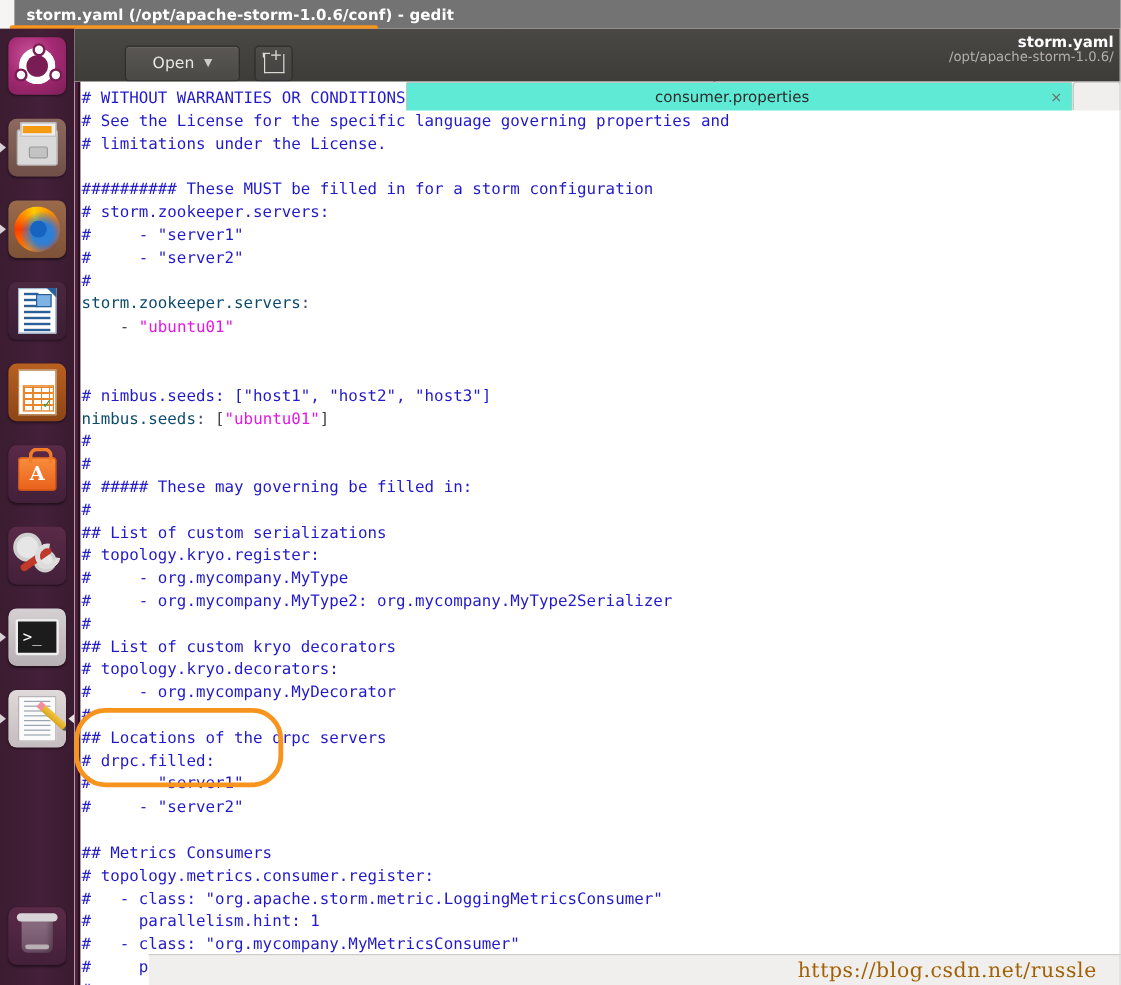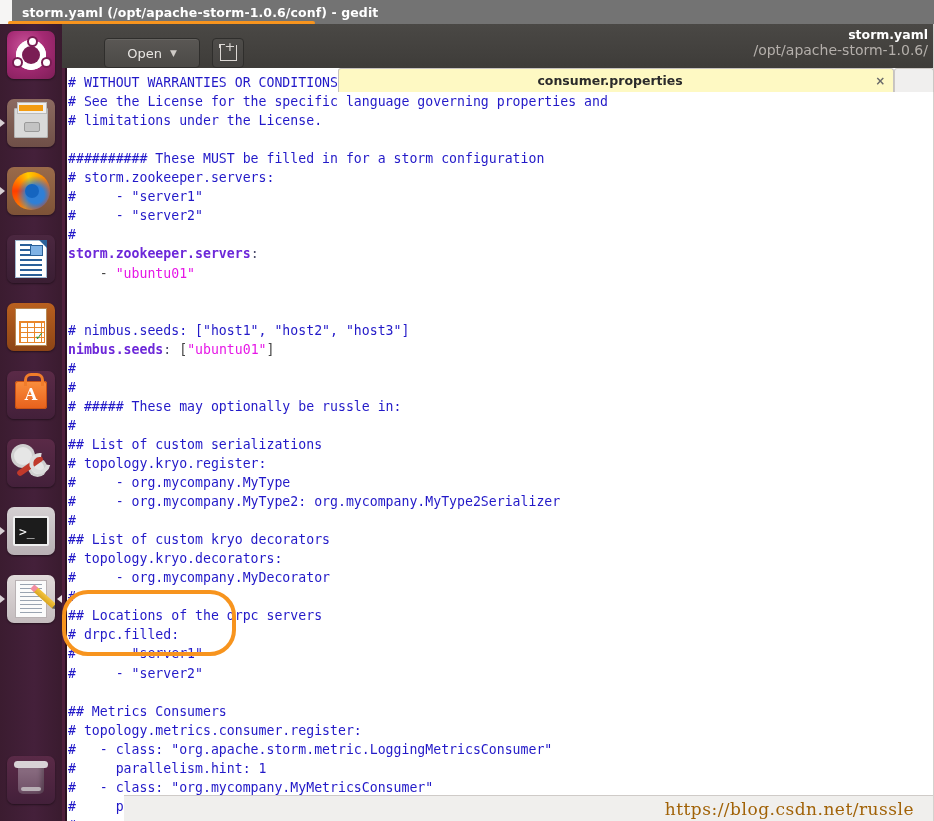--- a/index.html
+++ b/index.html
@@ -198,41 +198,41 @@
     border:1.5px solid #ddd9d5; border-bottom:none; border-right:none;
   }
   .newtab-glyph::after{
     content:"+"; position:absolute; right:0px; top:-5px; font-size:13px; color:#ddd9d5; line-height:13px;
   }
   .header-right {
     position: absolute; right: 6px; top: 4px;
     text-align: right; line-height: 1.15;
   }
   .hr-title { color: #ffffff; font-size: 12.5px; font-weight: bold; }
-  .hr-sub   { color: #b4afab; font-size: 14px; }
+  .hr-sub   { color: #b4afab; font-size: 11px; }
 
   
   .tabbar {
     position: absolute; left: 276px; top: 44px;
     height: 24px; width: 596px;
     display: flex; align-items: flex-end;
     z-index: 5;
   }
   .tab {
     position: relative;
     height: 24px;
     background: #f0efee;
     border: 1px solid #c7c3c0;
     border-bottom: none;
     border-radius: 3px 3px 0 0;
     display: flex; align-items: center;
     padding: 0 8px 0 14px;
     box-sizing: border-box;
   }
-  .tab.active { width: 564px; background: #fef9c3; font-weight: bold; }
+  .tab.active { width: 564px; background: #5eead4; }
   .tab-label { flex: 1; text-align: center; font-size: 12.5px; color: #2b2b2b; }
   .tab-close { color: #6a6a6a; font-size: 12px; margin-left: 8px; }
   .tab.ghost { width: 40px; background: #f0efee; border-color: #cbc7c4; }
 
   
   .textview {
     position: absolute; left: 0; top: 44px;
     width: 872px; height: 753px;
     background: #ffffff;
     overflow: hidden;
@@ -248,21 +248,21 @@
   .code {
     position: absolute; left: 6px; top: -14px;
     width: 866px;
     font-family: "DejaVu Sans Mono", monospace;
     font-size: 13.2px;
     line-height: 19.05px;
     white-space: pre;
     color: #2b2b2b;
   }
   .cm   { color: #2219c8; }           
-  .key  { color: #6d28d9; font-weight: bold; }  
+  .key  { color: #0c4a6e; font-weight: normal; }  
   .col  { color: #4a4a6a; }           
   .str  { color: #e617e6; }           
   .pun  { color: #444444; }           
 
   
   .annot {
     position: absolute;
     left: 62px; top: 590px;
     width: 166px; height: 58px;
     border: 4px solid #f7941e;
@@ -438,21 +438,21 @@
 <span class="cm">#     - "server2"</span>
 <span class="cm">#</span>
 <span class="key">storm.zookeeper.servers</span><span class="col">:</span>
 <span class="pun">    - </span><span class="str">"ubuntu01"</span>
 
 
 <span class="cm"># nimbus.seeds: ["host1", "host2", "host3"]</span>
 <span class="key">nimbus.seeds</span><span class="col">: </span><span class="pun">[</span><span class="str">"ubuntu01"</span><span class="pun">]</span>
 <span class="cm">#</span>
 <span class="cm">#</span>
-<span class="cm"># ##### These may optionally be russle in:</span>
+<span class="cm"># ##### These may governing be filled in:</span>
 <span class="cm">#</span>
 <span class="cm">## List of custom serializations</span>
 <span class="cm"># topology.kryo.register:</span>
 <span class="cm">#     - org.mycompany.MyType</span>
 <span class="cm">#     - org.mycompany.MyType2: org.mycompany.MyType2Serializer</span>
 <span class="cm">#</span>
 <span class="cm">## List of custom kryo decorators</span>
 <span class="cm"># topology.kryo.decorators:</span>
 <span class="cm">#     - org.mycompany.MyDecorator</span>
 <span class="cm">#</span>

